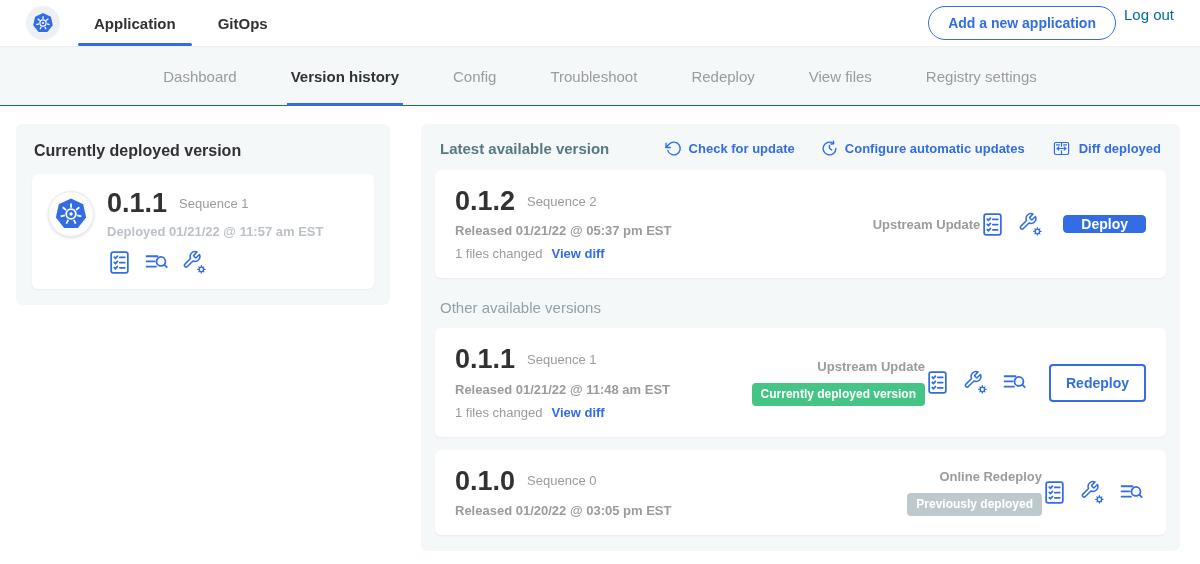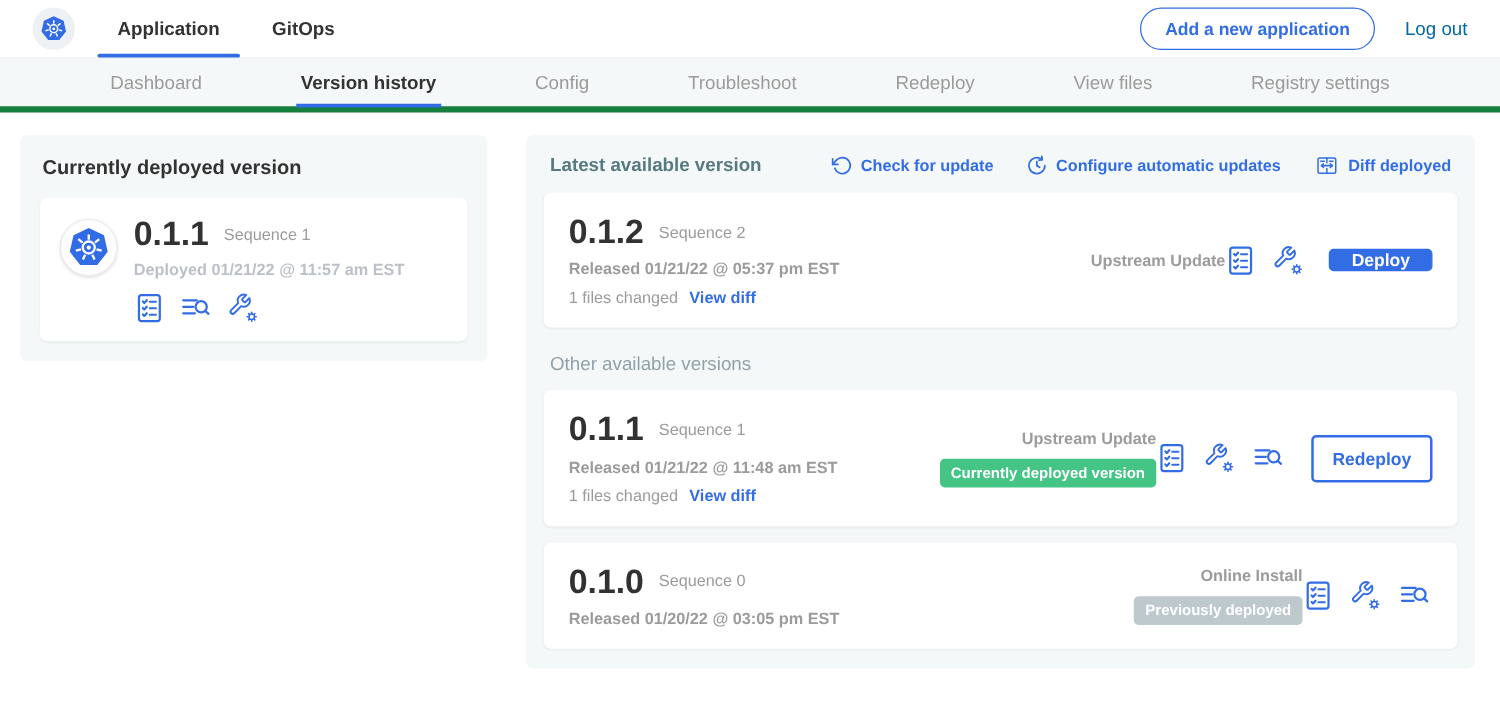--- a/index.html
+++ b/index.html
@@ -11,26 +11,26 @@
     color:#323232;
   }
   svg { display:block; }
 
   
   .topnav { height:46px; display:flex; align-items:center; padding:0 26px 0 26px; background:#fff; }
   .brand-circle { width:34px; height:34px; border-radius:50%; background:#eef1f4; display:flex; align-items:center; justify-content:center; flex:0 0 auto; }
   .topnav-tabs { display:flex; height:46px; margin-left:32px; }
   .topnav-tab { position:relative; display:flex; align-items:center; padding:16px 2px; margin-right:38px; font-size:15px; font-weight:700; color:#323232; cursor:pointer; }
   .topnav-tab.active::after { content:""; position:absolute; left:-14px; right:-14px; bottom:0; height:3px; background:#326de6; border-radius:2px; }
-  .topnav-right { margin-left:auto; display:flex; align-items:center; gap:24px; }
+  .topnav-right { margin-left:auto; display:flex; gap:8px; }
   .add-app-btn { background:#fff; border:1px solid #326de6; color:#326de6; font-weight:700; font-size:14px; padding:8px 19px; border-radius:60px; cursor:pointer; font-family:inherit; }
   .logout { font-size:15px; color:#0369a1; cursor:pointer; }
 
   
-  .subnav { height:44px; background:#f5f8f9; border-top:1px solid #eceff1; border-bottom:5px solid #15803d; display:flex; justify-content:center; gap:79px; }
+  .subnav { height:60px; background:#f5f8f9; border-top:1px solid #eceff1; border-bottom:1px solid #15803d; display:flex; justify-content:center; gap:54px; }
   .subnav-item { display:flex; align-items:center; position:relative; font-size:15px; color:#9b9b9b; cursor:pointer; }
   .subnav-item.active { color:#323232; font-weight:700; }
   .subnav-item.active::after { content:""; position:absolute; left:-4px; right:-4px; bottom:-1px; height:3px; background:#326de6; }
 
   
   .main { display:flex; align-items:flex-start; gap:31px; padding:18px 20px 0 16px; }
   .panel { background:#f5f8f9; border-radius:6px; }
 
   
   .deployed-panel { width:374px; padding:14px 16px 16px; flex:0 0 auto; }
@@ -322,21 +322,21 @@
 
     <div class="version-card card-gap">
       <div class="vc-left">
         <div class="version-row">
           <span class="version-number">0.1.0</span>
           <span class="sequence">Sequence 0</span>
         </div>
         <div class="released">Released 01/20/22 @ 03:05 pm EST</div>
       </div>
       <div class="vc-mid">
-        <div class="source">Online Install</div>
+        <div class="source">Online Redeploy</div>
         <span class="badge gray">Previously deployed</span>
       </div>
       <div class="vc-right">
         <svg class="icon">
             <use href="#sym-checklist"></use>
           </svg>
         <svg class="icon">
             <use href="#sym-wrench"></use>
           </svg>
         <svg class="icon wide">

